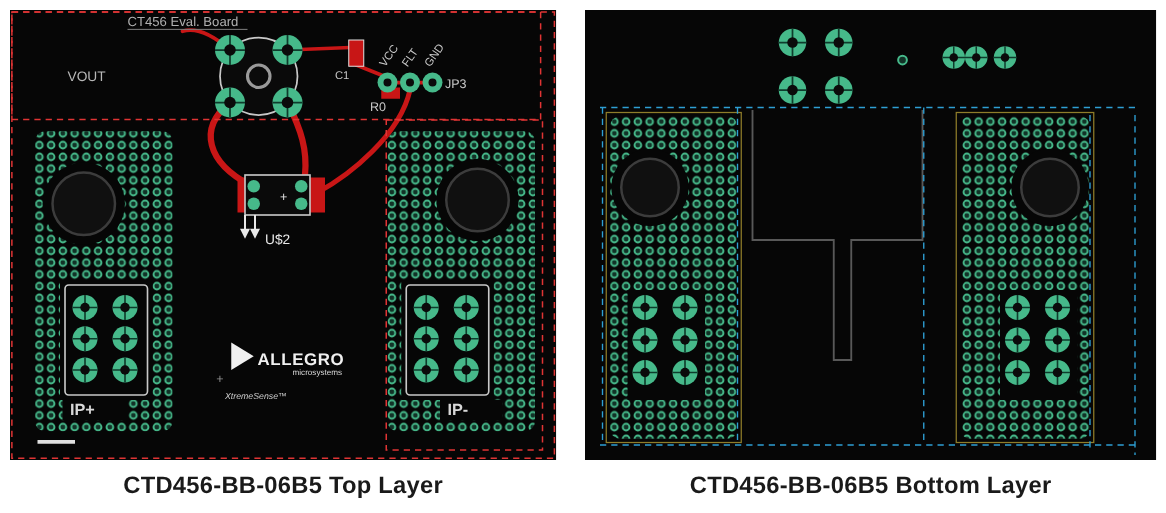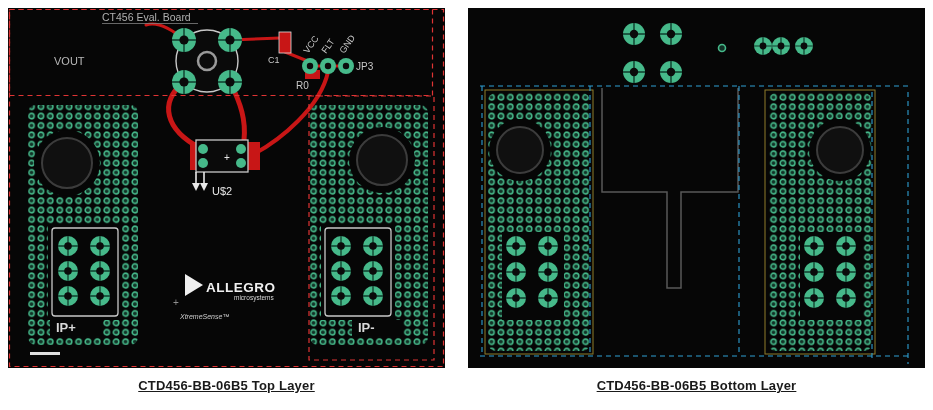--- a/index.html
+++ b/index.html
@@ -1,21 +1,21 @@
 <!DOCTYPE html>
 <html><head>
 <meta charset="utf-8">
 <style>
   * { margin:0; padding:0; box-sizing:border-box; }
   html,body { width:933px; height:410px; background:#ffffff; font-family:"Liberation Sans", sans-serif; }
   .stage { position:relative; width:933px; height:410px; background:#ffffff; overflow:hidden; }
   .pcb { position:absolute; top:8px; display:block; }
   .pcb.left { left:8px; }
   .pcb.right { left:468px; }
-  .caption { position:absolute; top:378px; font-weight:bold; font-size:13px; color:#1a1a1a; text-align:center; letter-spacing:0.2px;text-decoration:underline; }
+  .caption { position:absolute; top:378px; font-weight:bold; font-size:19px; color:#1a1a1a; text-align:center; letter-spacing:0.2px; }
   .caption.left { left:8px; width:437px; }
   .caption.right { left:468px; width:457px; }
   svg text { font-family:"Liberation Sans", sans-serif; }
 </style>
 </head>
 <body>
 
 <div class="stage">
 
   <svg class="pcb left" width="437" height="360" viewBox="0 0 437 360">

